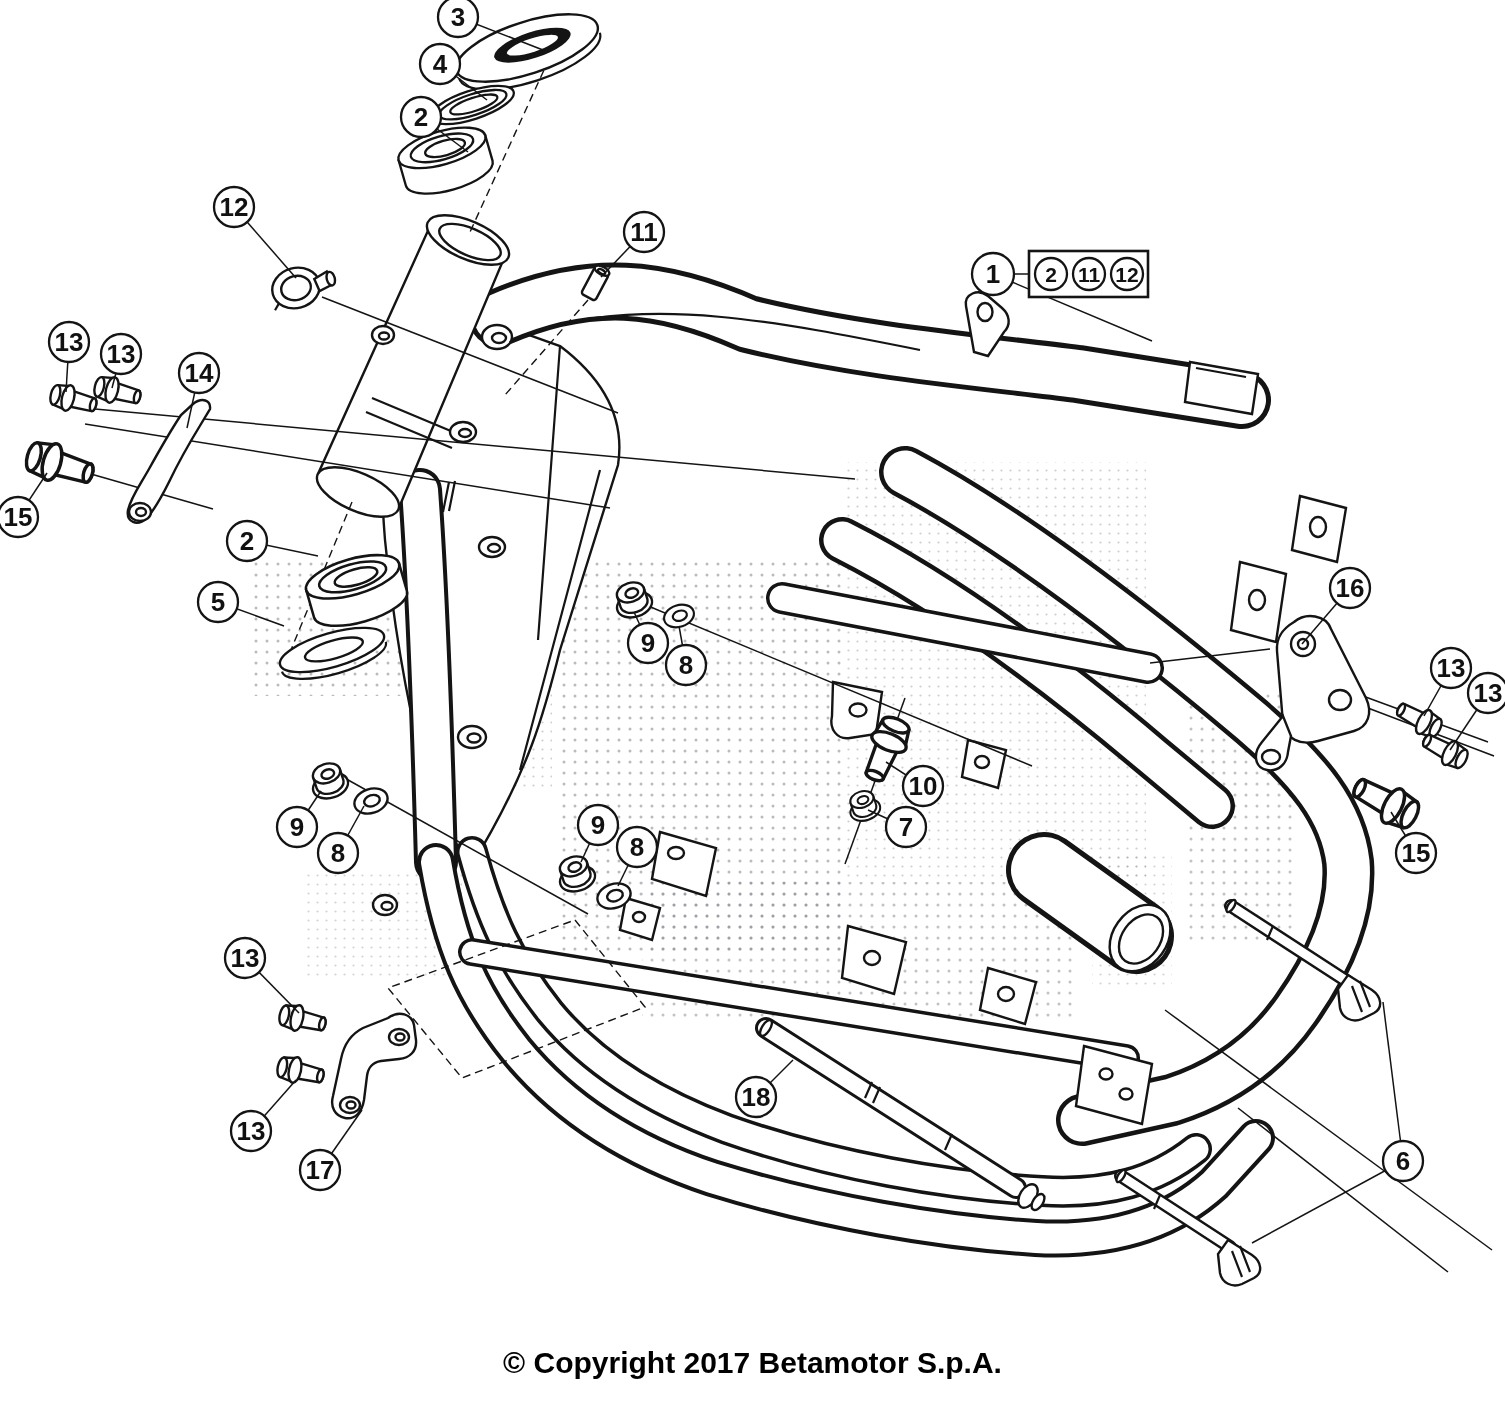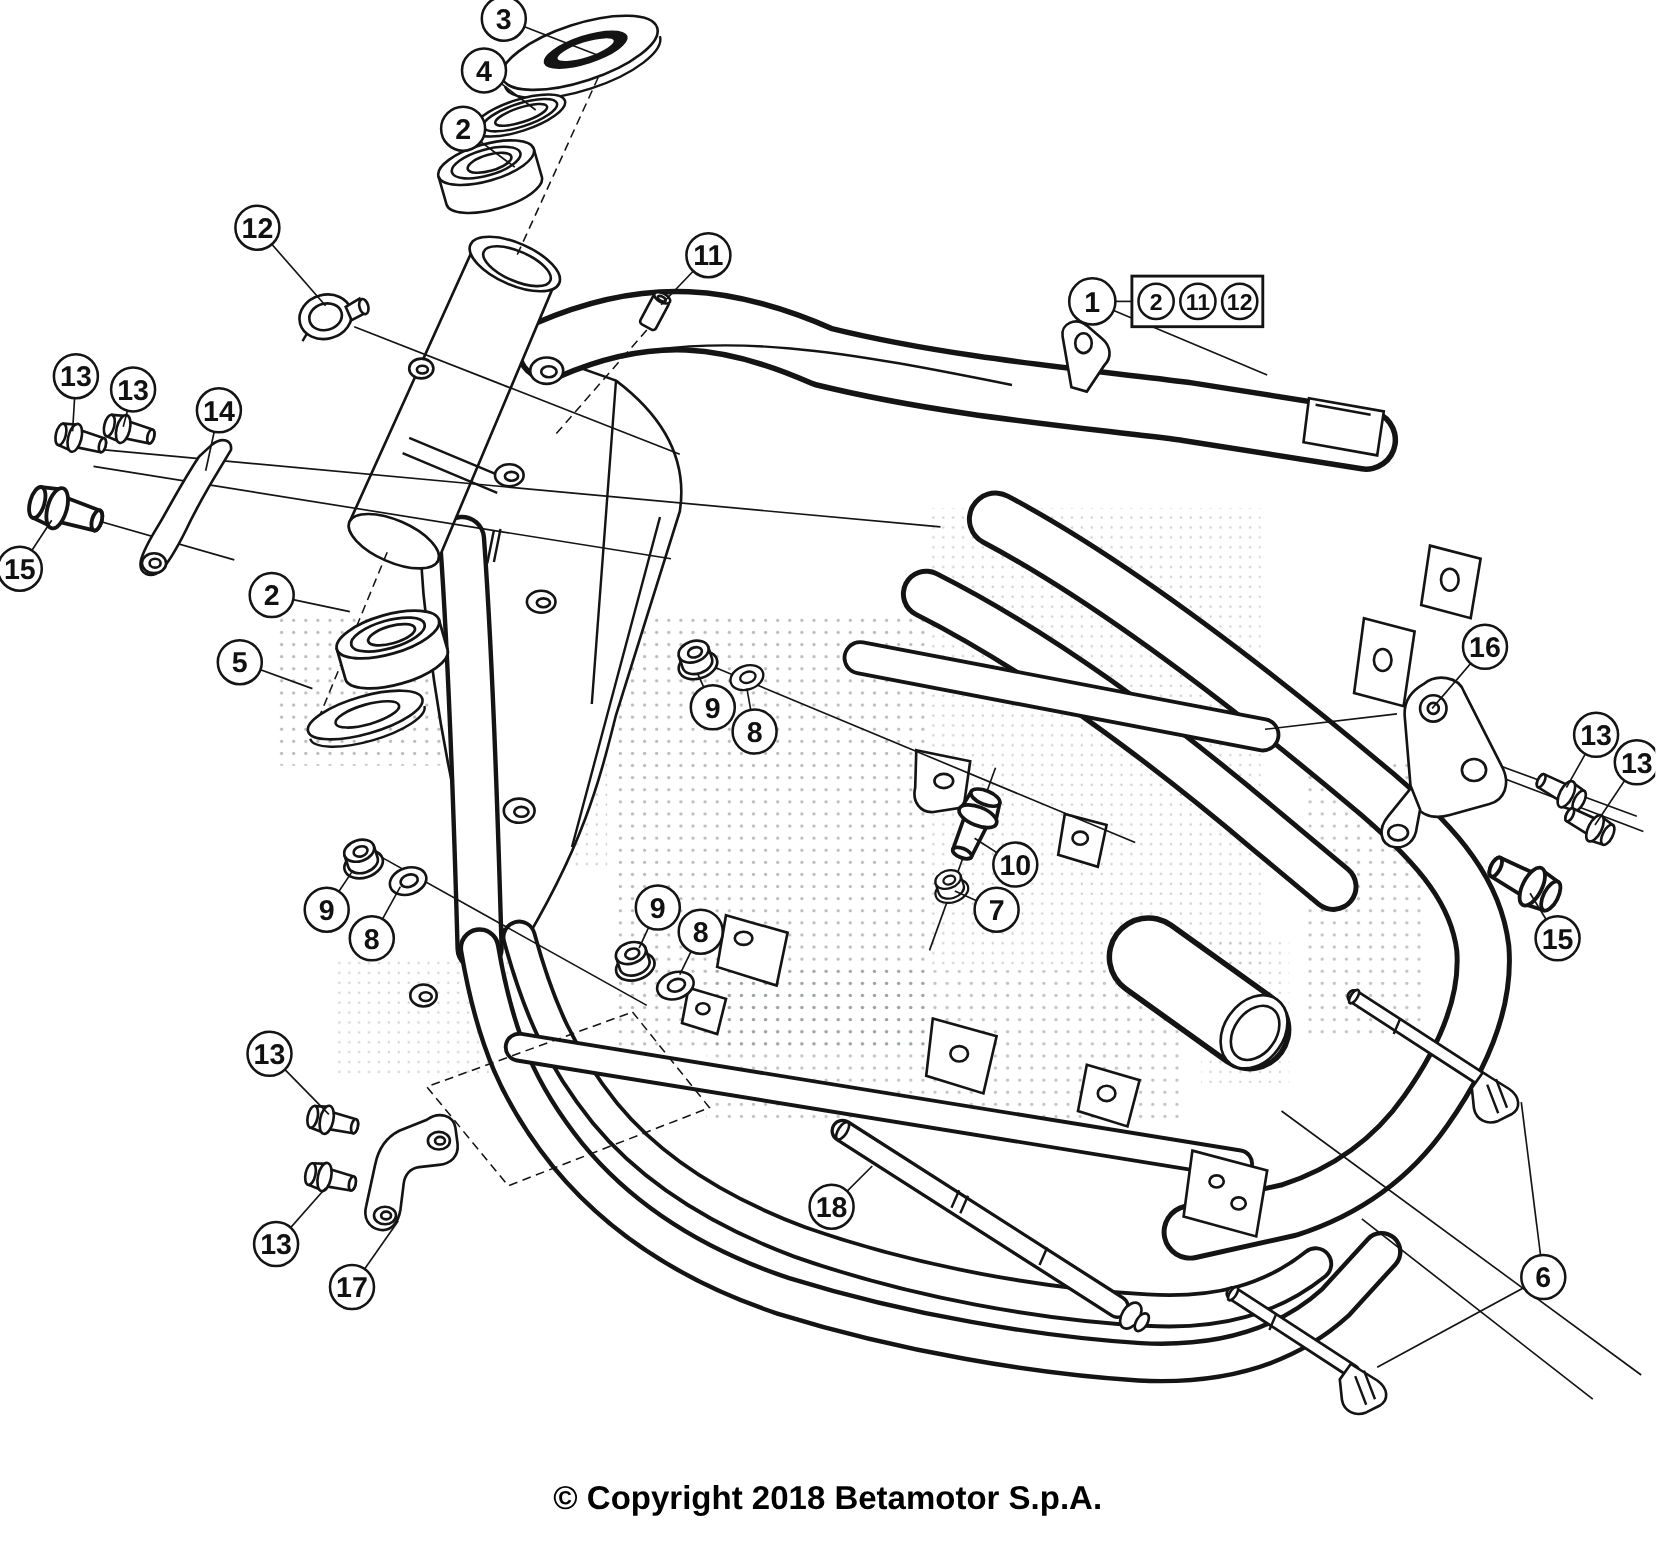--- a/index.html
+++ b/index.html
@@ -443,14 +443,14 @@
           <circle cx="1089" cy="274" r="16" class="bub"></circle>
           <text x="1089" y="274" dy="0.36em" text-anchor="middle" font-size="21" font-weight="bold" fill="#111">11</text>
         </g>
         <g>
           <circle cx="1127" cy="274" r="16" class="bub"></circle>
           <text x="1127" y="274" dy="0.36em" text-anchor="middle" font-size="21" font-weight="bold" fill="#111">12</text>
         </g>
       </g>
 </svg>
 
-<div class="footer">© Copyright 2018 Betamotor S.p.A.</div>
+<div class="footer">© Copyright 2017 Betamotor S.p.A.</div>
 </div>
 
 </body></html>

